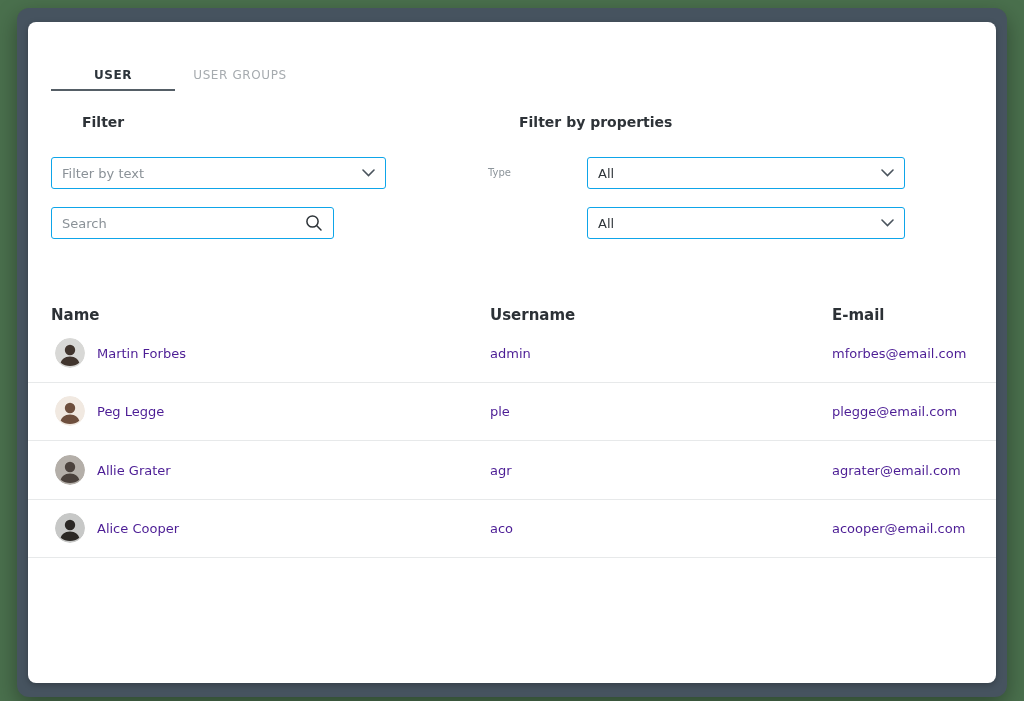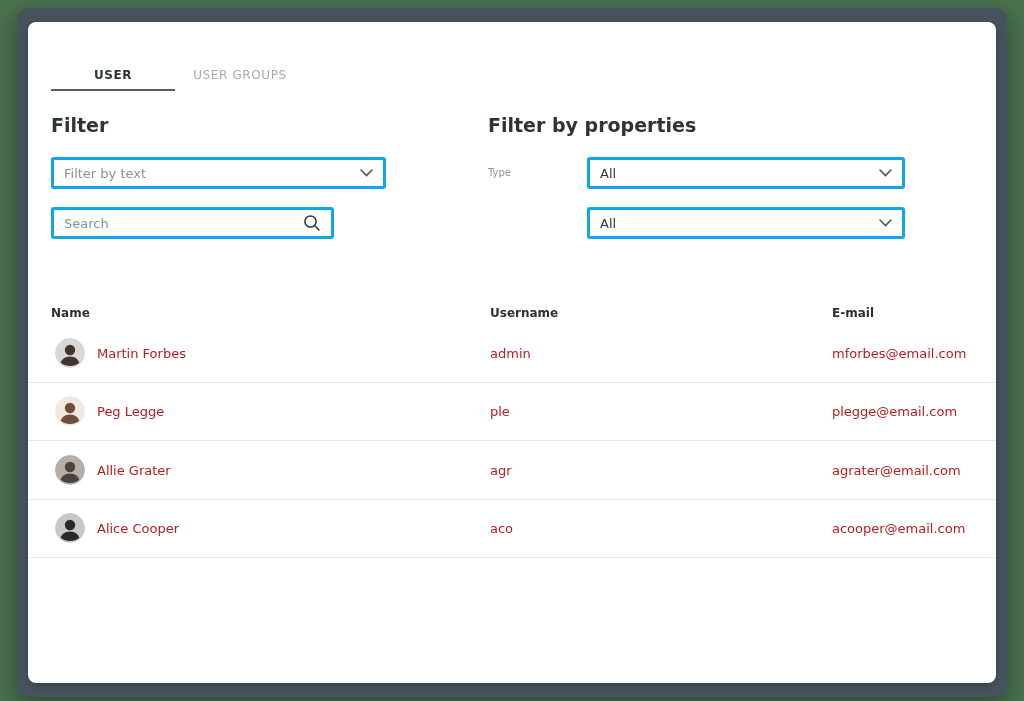--- a/index.html
+++ b/index.html
@@ -24,53 +24,53 @@
   .tab {
     height:29px; line-height:26px; text-align:center;
     font-size:12px; letter-spacing:0.6px; font-weight:bold;
     cursor:pointer; color:#a6abaf; border-bottom:2px solid transparent;
   }
   .tab.active { color:#2c343b; border-bottom:2px solid #555e66; }
   .tab-user { width:124px; }
   .tab-groups { width:130px; font-weight:normal; }
   
   .section-title {
-    position:absolute; font-size:19px; font-weight:bold; color:#2e3338;
+    position:absolute; font-size:14px; font-weight:bold; color:#2e3338;margin-left:31px;
   }
   .t-filter { left:23px; top:92px; }
   .t-props  { left:460px; top:92px; }
   
   .field {
     position:absolute; height:32px; background:#fff;
-    border:3px solid #0ea5e9; border-radius:3px;
+    border:1px solid #0ea5e9; border-radius:3px;
     display:flex; align-items:center; padding:0 10px;
     font-size:13px; cursor:pointer;
   }
   .field .grow { flex:1; }
   .placeholder { color:#8a9197; }
   .value { color:#30363b; }
   .sel-text    { left:23px;  top:135px; width:335px; }
   .inp-search  { left:23px;  top:185px; width:283px; cursor:text; }
   .sel-type    { left:559px; top:135px; width:318px; }
   .sel-state   { left:559px; top:185px; width:318px; }
   .side-label {
     position:absolute; left:460px; font-size:10px; color:#8d959b; line-height:32px;
   }
   .lbl-type  { top:135px; }
   .lbl-state { top:185px; }
   .icon { display:flex; align-items:center; justify-content:center; }
   
   .thead { position:absolute; top:284px; left:0; width:100%; height:20px;
-           font-size:12px; font-weight:bold; color:#2c3136; }
+           font-size:15px; font-weight:bold; color:#2c3136; }
   .th { position:absolute; top:0; }
   .th-name { left:23px; } .th-user { left:462px; } .th-mail { left:804px; }
   .rows { position:absolute; top:302px; left:0; width:100%; }
   .row {
     position:relative; height:58.5px; border-bottom:1px solid #e7e9ea;
-    font-size:13px; color:#b91c1c;
+    font-size:13px; color:#4c1d95;
   }
   .row .avatar {
     position:absolute; left:27px; top:50%; margin-top:-15px;
     width:30px; height:30px; border-radius:50%; overflow:hidden;
   }
   .cell { position:absolute; top:50%; transform:translateY(-50%); }
   .c-name { left:69px; } .c-user { left:462px; } .c-mail { left:804px; }
 </style>
 </head>
 <body>

